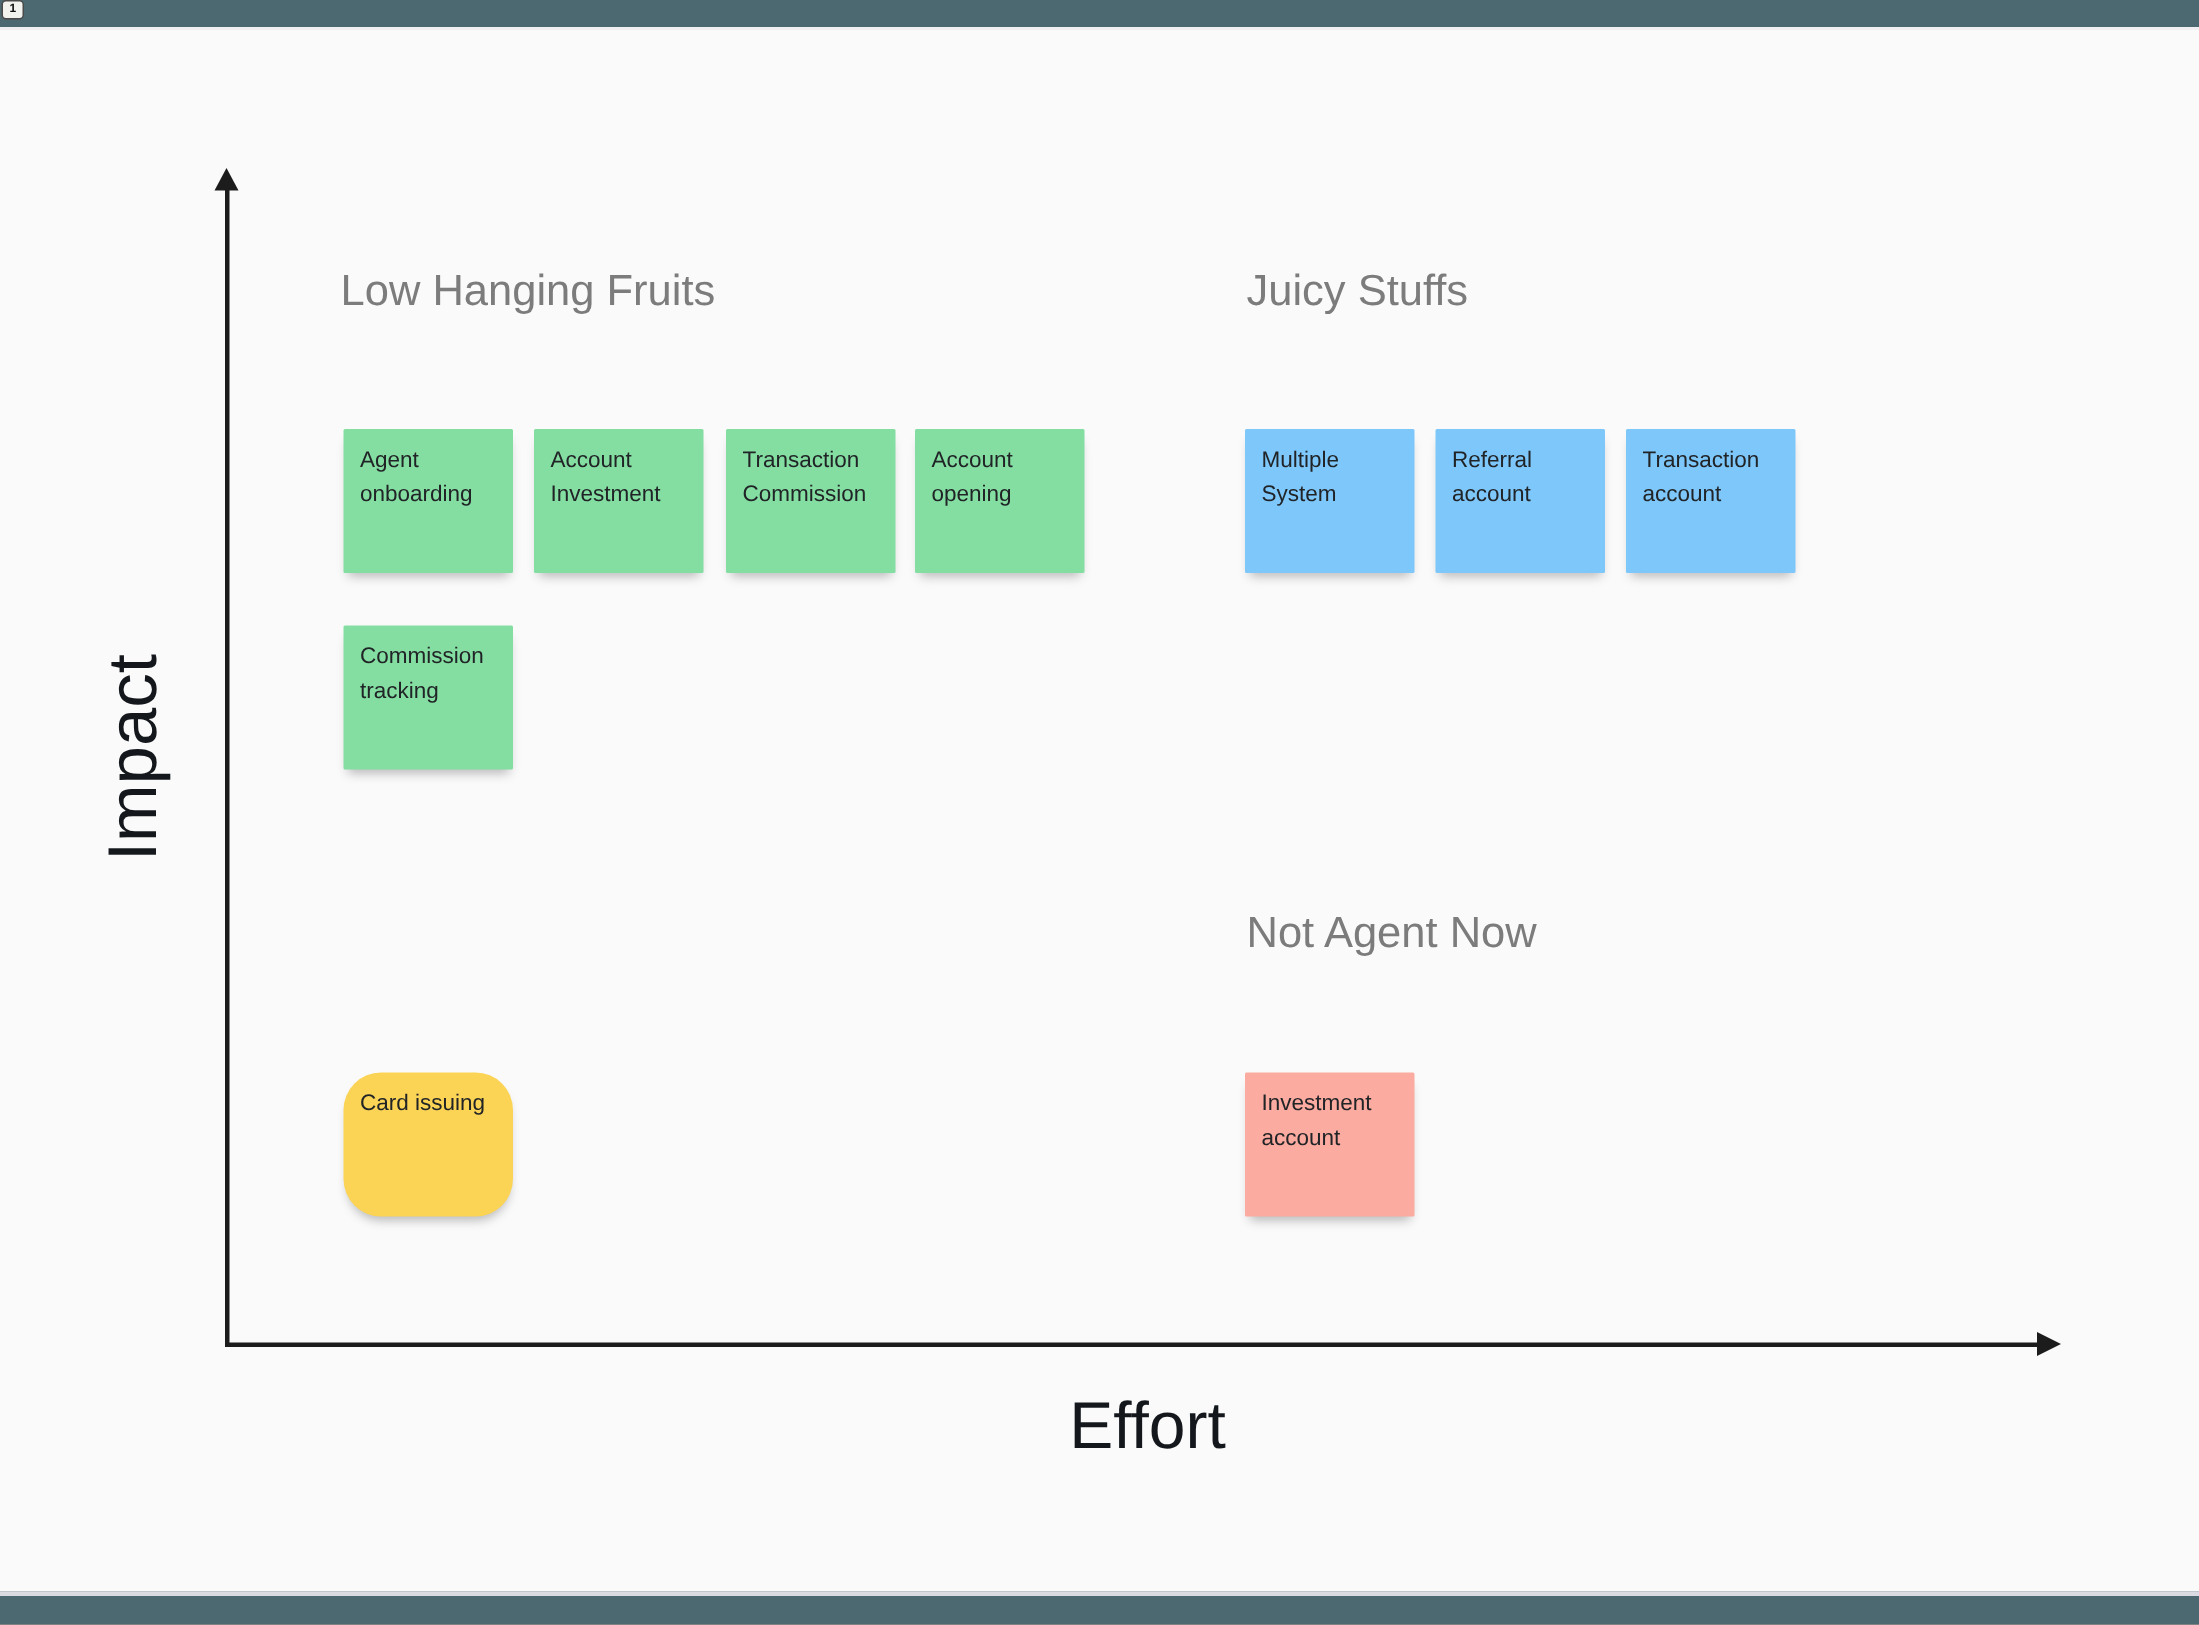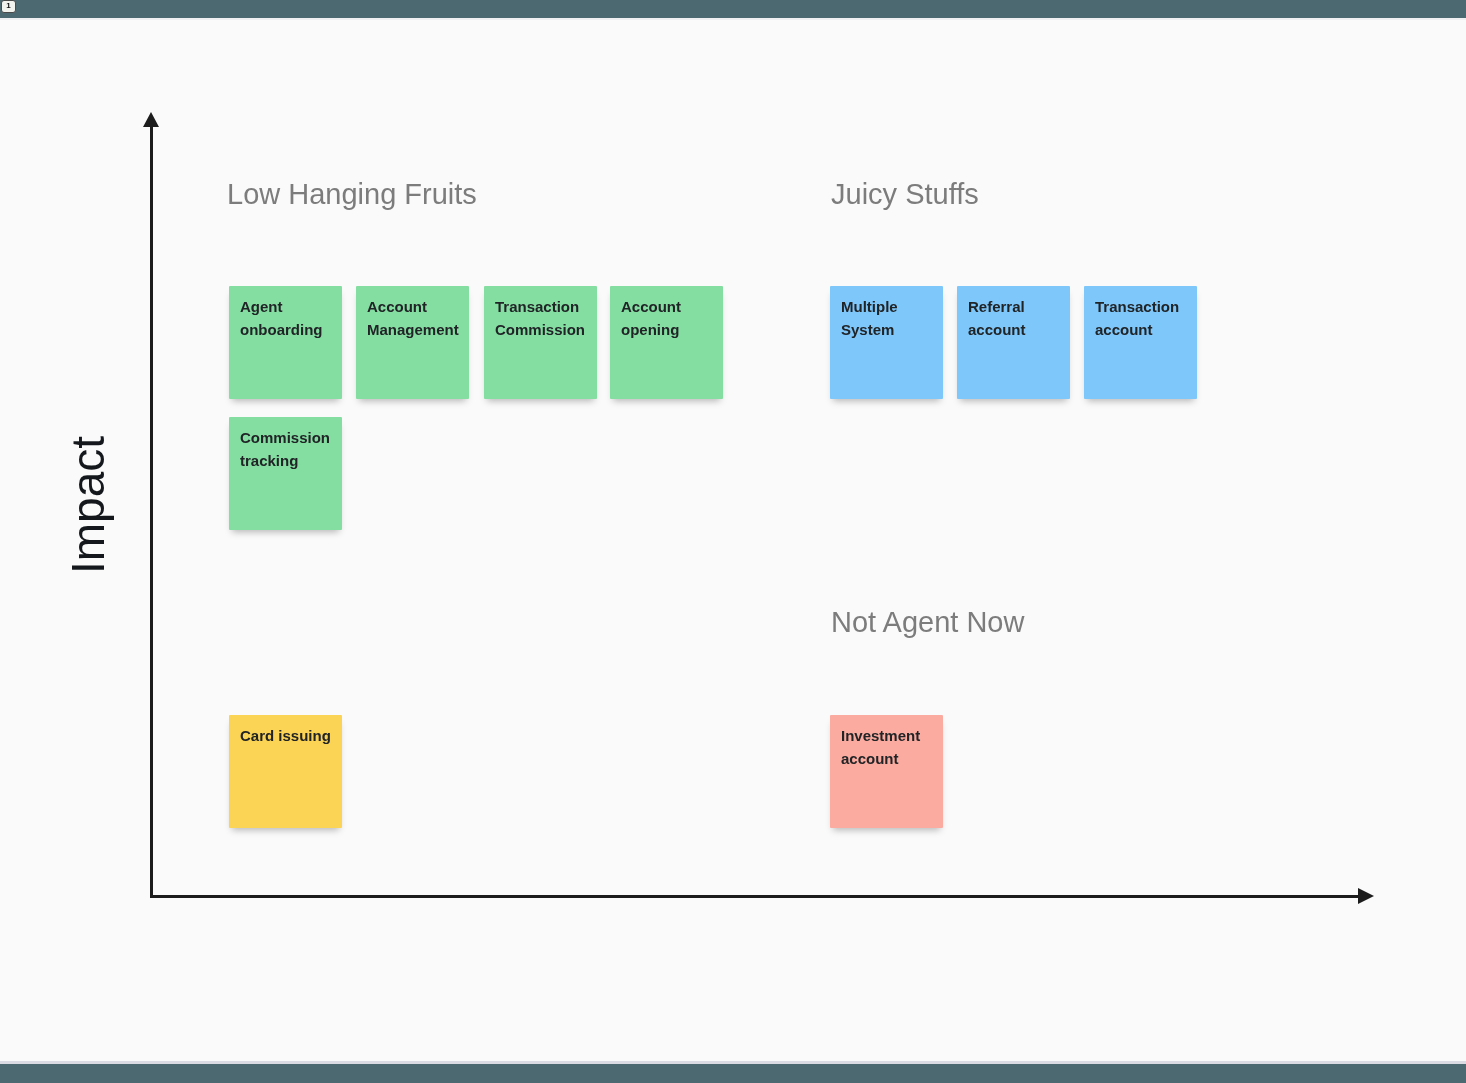--- a/index.html
+++ b/index.html
@@ -31,56 +31,57 @@
   }
   .axis-label-x{left:640px;top:926px;width:250px;text-align:center;font-size:44px;}
   
   .q-label{position:absolute;font-size:29px;color:var(--quadrant_label,#7c7c7c);white-space:nowrap;}
   .q-lhf{left:227px;top:178px;text-align:right;}
   .q-js{left:831px;top:178px;}
   .q-dni{left:227px;top:606px;}
   .q-ndn{left:831px;top:606px;}
   
   .note{
-    position:absolute;width:113px;height:113px;box-sizing:border-box;
+    position:absolute;width:113px;height:96px;box-sizing:border-box;
     padding:9px 11px;border-radius:1px;
-    font-size:15px;line-height:1.55;font-weight:700;color:#212427;
+    font-size:15px;line-height:1.55;font-weight:400;color:#212427;
     box-shadow:0 5px 7px -3px rgba(0,0,0,0.28);
   }
   .note.green{background:var(--green,#84dea1);}
   .note.blue{background:var(--blue,#7ec7fa);}
   .note.yellow{background:var(--yellow,#fbd355);}
   .note.salmon{background:var(--salmon,#fcaba0);}
 </style>
 </head>
 <body>
 
 <div class="stage">
 
   <div class="axis y-line"></div>
   <div class="arrow y-arrow"></div>
   <div class="axis-label axis-label-y">Impact</div>
 
   <div class="axis x-line"></div>
   <div class="arrow x-arrow"></div>
+  <div class="axis-label axis-label-x">Effort</div>
 
   <div class="q-label q-lhf">Low Hanging Fruits</div>
   <div class="q-label q-js">Juicy Stuffs</div>
   <div class="q-label q-ndn">Not Agent Now</div>
 
   <div>
       <div class="note green" style="left: 229px; top: 286px;"><span>Agent onboarding</span></div>
-      <div class="note green" style="left: 356px; top: 286px;"><span>Account Management</span></div>
+      <div class="note green" style="left: 356px; top: 286px;"><span>Account Investment</span></div>
       <div class="note green" style="left: 484px; top: 286px;"><span>Transaction Commission</span></div>
       <div class="note green" style="left: 610px; top: 286px;"><span>Account opening</span></div>
       <div class="note green" style="left: 229px; top: 417px;"><span>Commission tracking</span></div>
       <div class="note blue" style="left: 830px; top: 286px;"><span>Multiple System</span></div>
       <div class="note blue" style="left: 957px; top: 286px;"><span>Referral account</span></div>
       <div class="note blue" style="left: 1084px; top: 286px;"><span>Transaction account</span></div>
-      <div class="note yellow" style="left: 229px; top: 715px;"><span>Card issuing</span></div>
+      <div class="note yellow" style="left: 229px; top: 715px; border-radius: 25px;"><span>Card issuing</span></div>
       <div class="note salmon" style="left: 830px; top: 715px;"><span>Investment account</span></div>
     </div>
 
   <div class="topbar"></div>
   <div class="tab-badge">1</div>
   <div class="bottombar"></div>
 
 </div>
 
 </body></html>

